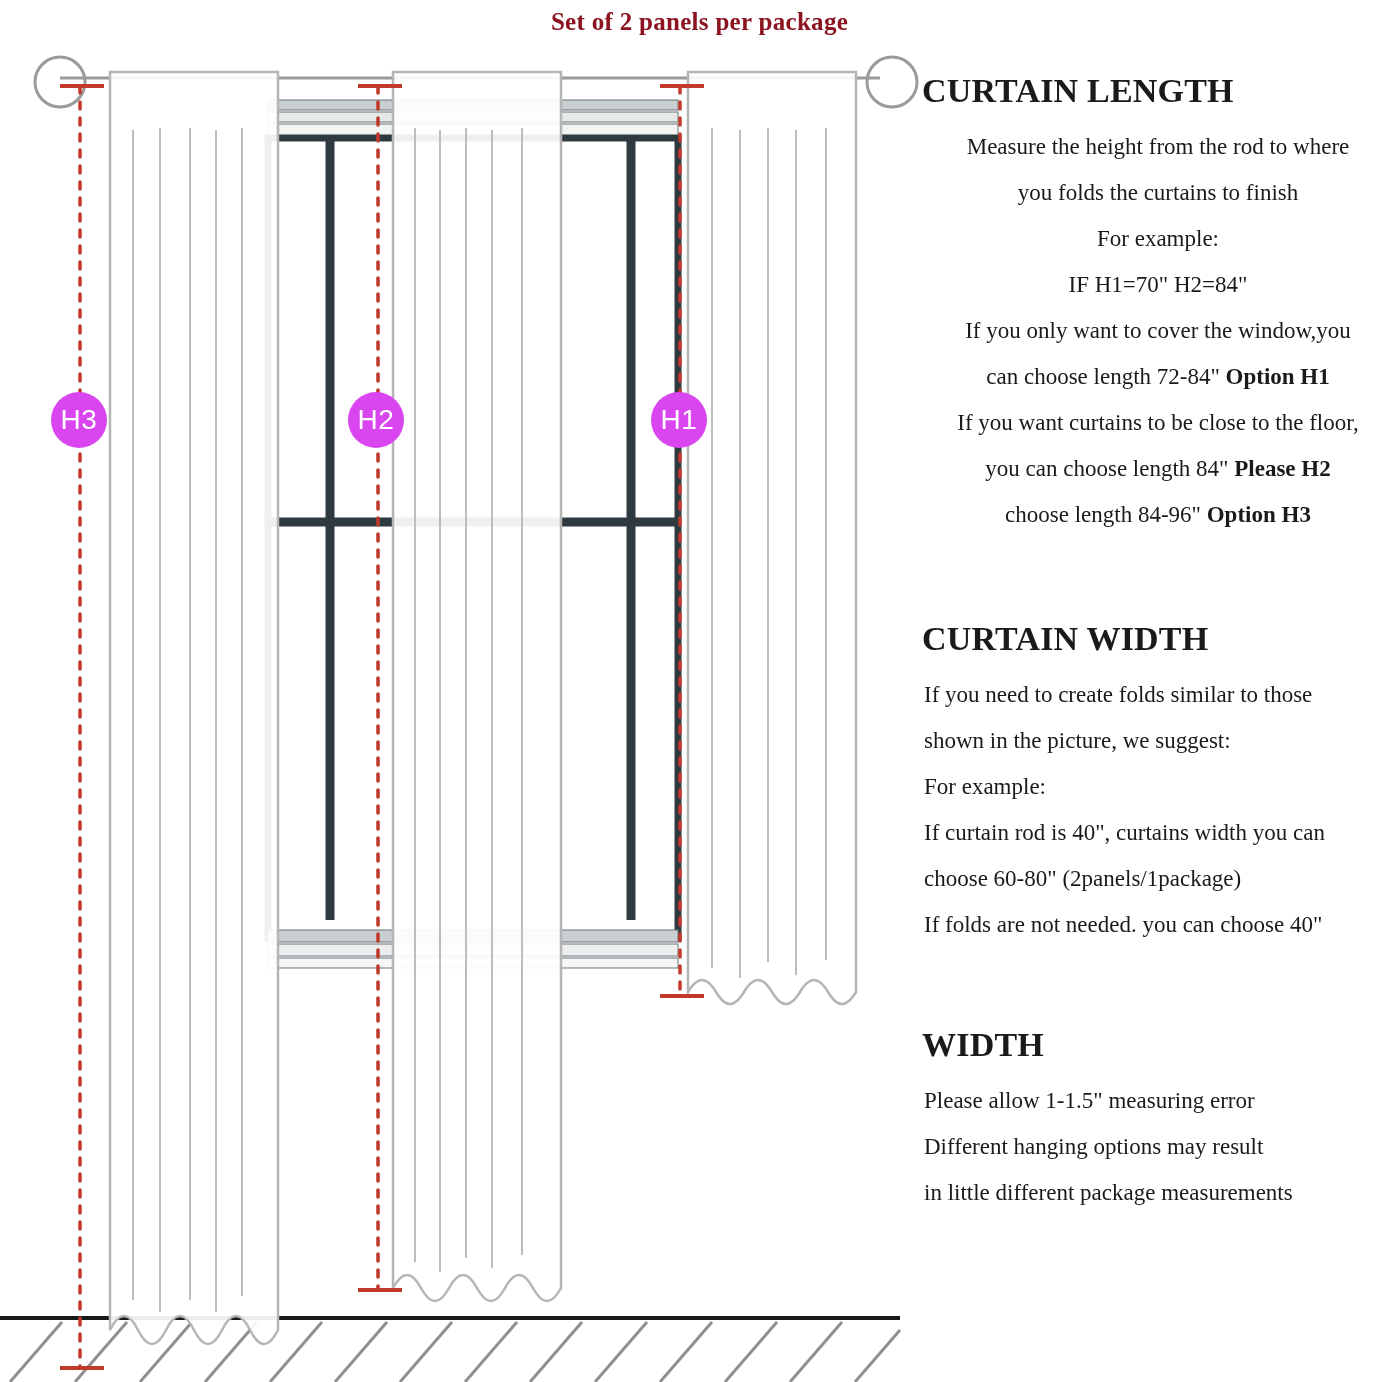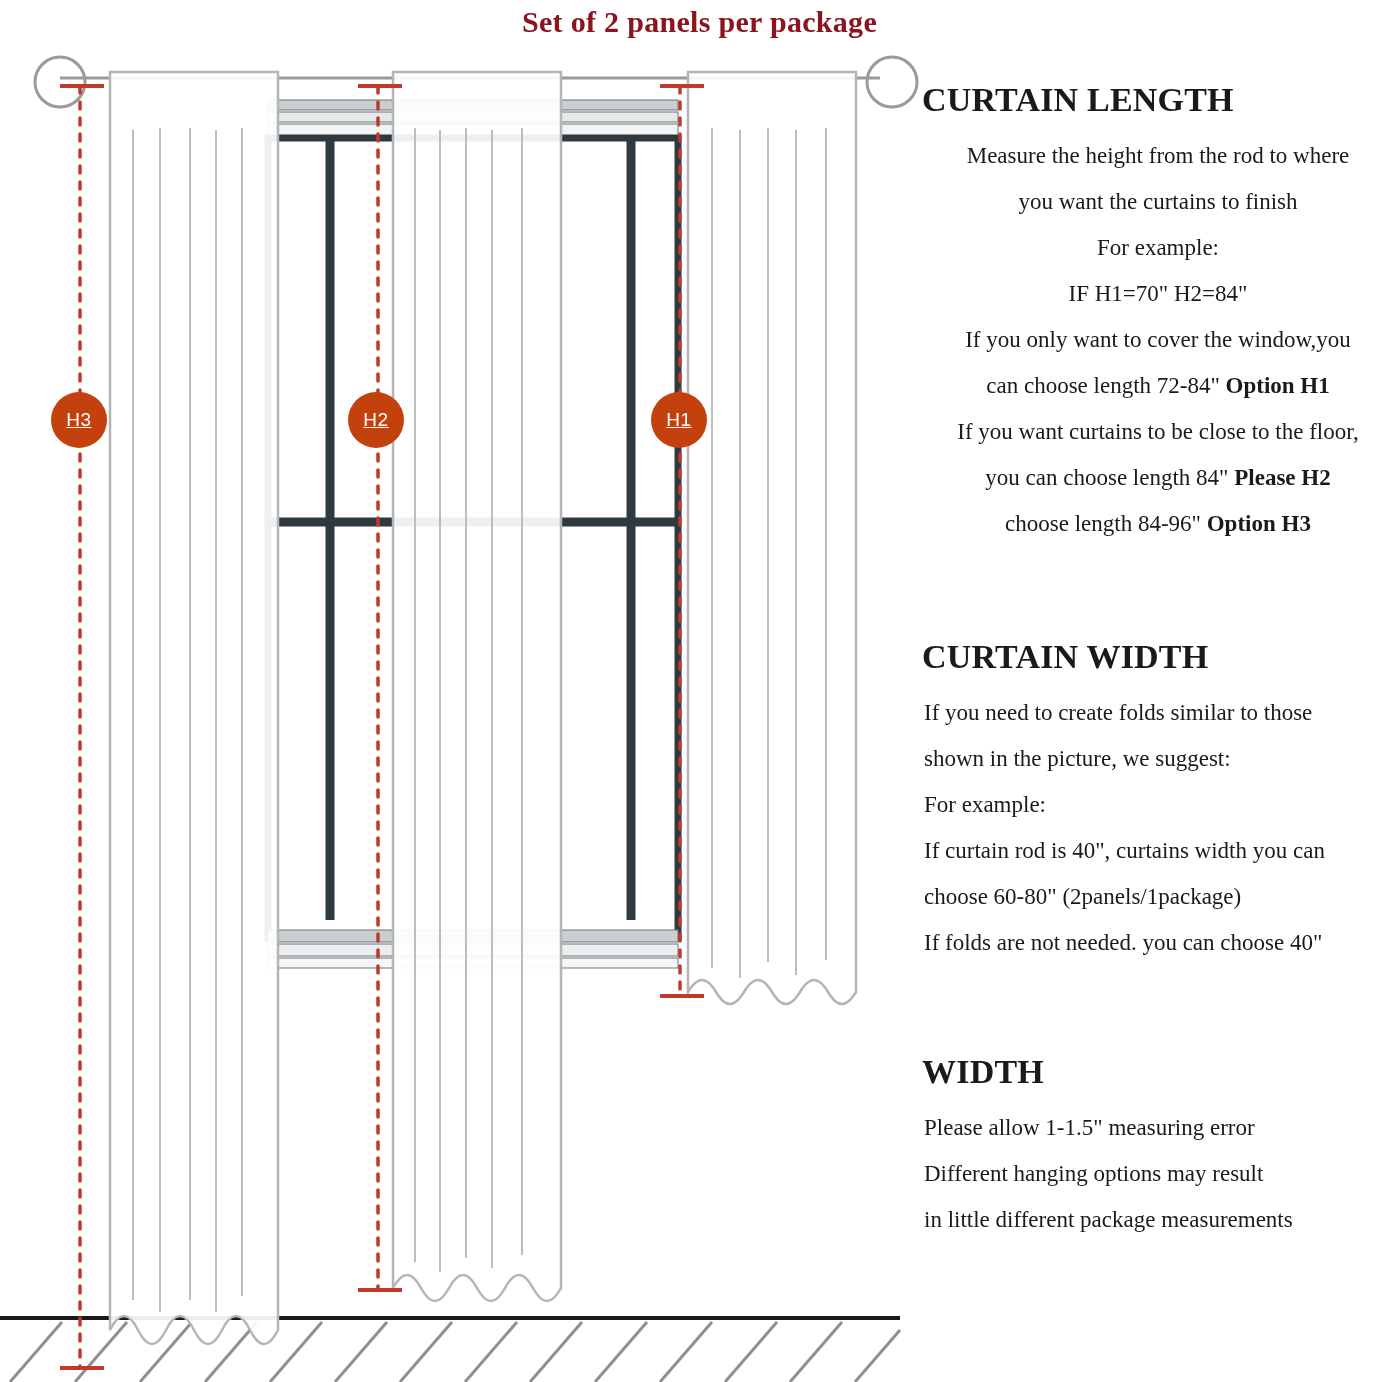--- a/index.html
+++ b/index.html
@@ -23,21 +23,21 @@
   }
   
   .title {
     position: absolute;
     left: 0;
     top: 0;
     width: 1399px;
     text-align: center;
     font-family: "Liberation Serif", serif;
     font-weight: bold;
-    font-size: 30px;
+    font-size: 25px;
     color: #8c1420;
     letter-spacing: 0.3px;
     line-height: 44px;
   }
   
   #diagram {
     position: absolute;
     left: 0;
     top: 0;
     width: 920px;
@@ -45,49 +45,48 @@
   }
   #diagram svg {
     display: block;
   }
   
   .hlabel {
     position: absolute;
     width: 56px;
     height: 56px;
     border-radius: 50%;
-    background: #c2410c;
+    background: #d946ef;
     color: #ffffff;
     font-family: "Liberation Sans", sans-serif;
-    font-size: 19px;
+    font-size: 28px;
     font-weight: normal;
     display: flex;
     align-items: center;
     justify-content: center;
     letter-spacing: 0.5px;
-    text-decoration: underline;
   }
   #hlabel-h3 { left: 51px;  top: 392px; }
   #hlabel-h2 { left: 348px; top: 392px; }
   #hlabel-h1 { left: 651px; top: 392px; }
 
   
   #textcol {
     position: absolute;
     left: 922px;
     top: 72px;
     width: 470px;
   }
   .section-head {
     font-family: "Liberation Serif", serif;
     font-weight: bold;
     font-size: 34px;
     color: #1a1a1a;
     letter-spacing: 0.2px;
-    margin: 9px 0 14px 0;
+    margin: 0 0 14px 0;
   }
   .para {
     font-family: "Liberation Serif", serif;
     font-size: 23px;
     color: #1a1a1a;
     line-height: 46px;
     margin: 0;
   }
   .para .b { font-weight: bold; }
   .gap-lg { height: 82px; }
@@ -207,21 +206,21 @@
     <div class="hlabel" id="hlabel-h3">H3</div>
     <div class="hlabel" id="hlabel-h2">H2</div>
     <div class="hlabel" id="hlabel-h1">H1</div>
   </div>
 
   <div id="textcol">
 
     <div id="sec-length">
       <div class="section-head" id="head-length">CURTAIN LENGTH</div>
       <p class="para">Measure the height from the rod to where</p>
-      <p class="para">you want the curtains to finish</p>
+      <p class="para">you folds the curtains to finish</p>
       <p class="para">For example:</p>
       <p class="para b">IF H1=70"  H2=84"</p>
       <p class="para">If you only want to cover the window,you</p>
       <p class="para"><span>can choose length 72-84" </span><span class="b">Option H1</span></p>
       <p class="para">If you want curtains to be close to the floor,</p>
       <p class="para"><span>you can choose length 84" </span><span class="b">Please H2</span></p>
       <p class="para"><span>choose length 84-96" </span><span class="b">Option H3</span></p>
     </div>
 
     <div class="gap-lg"></div>

